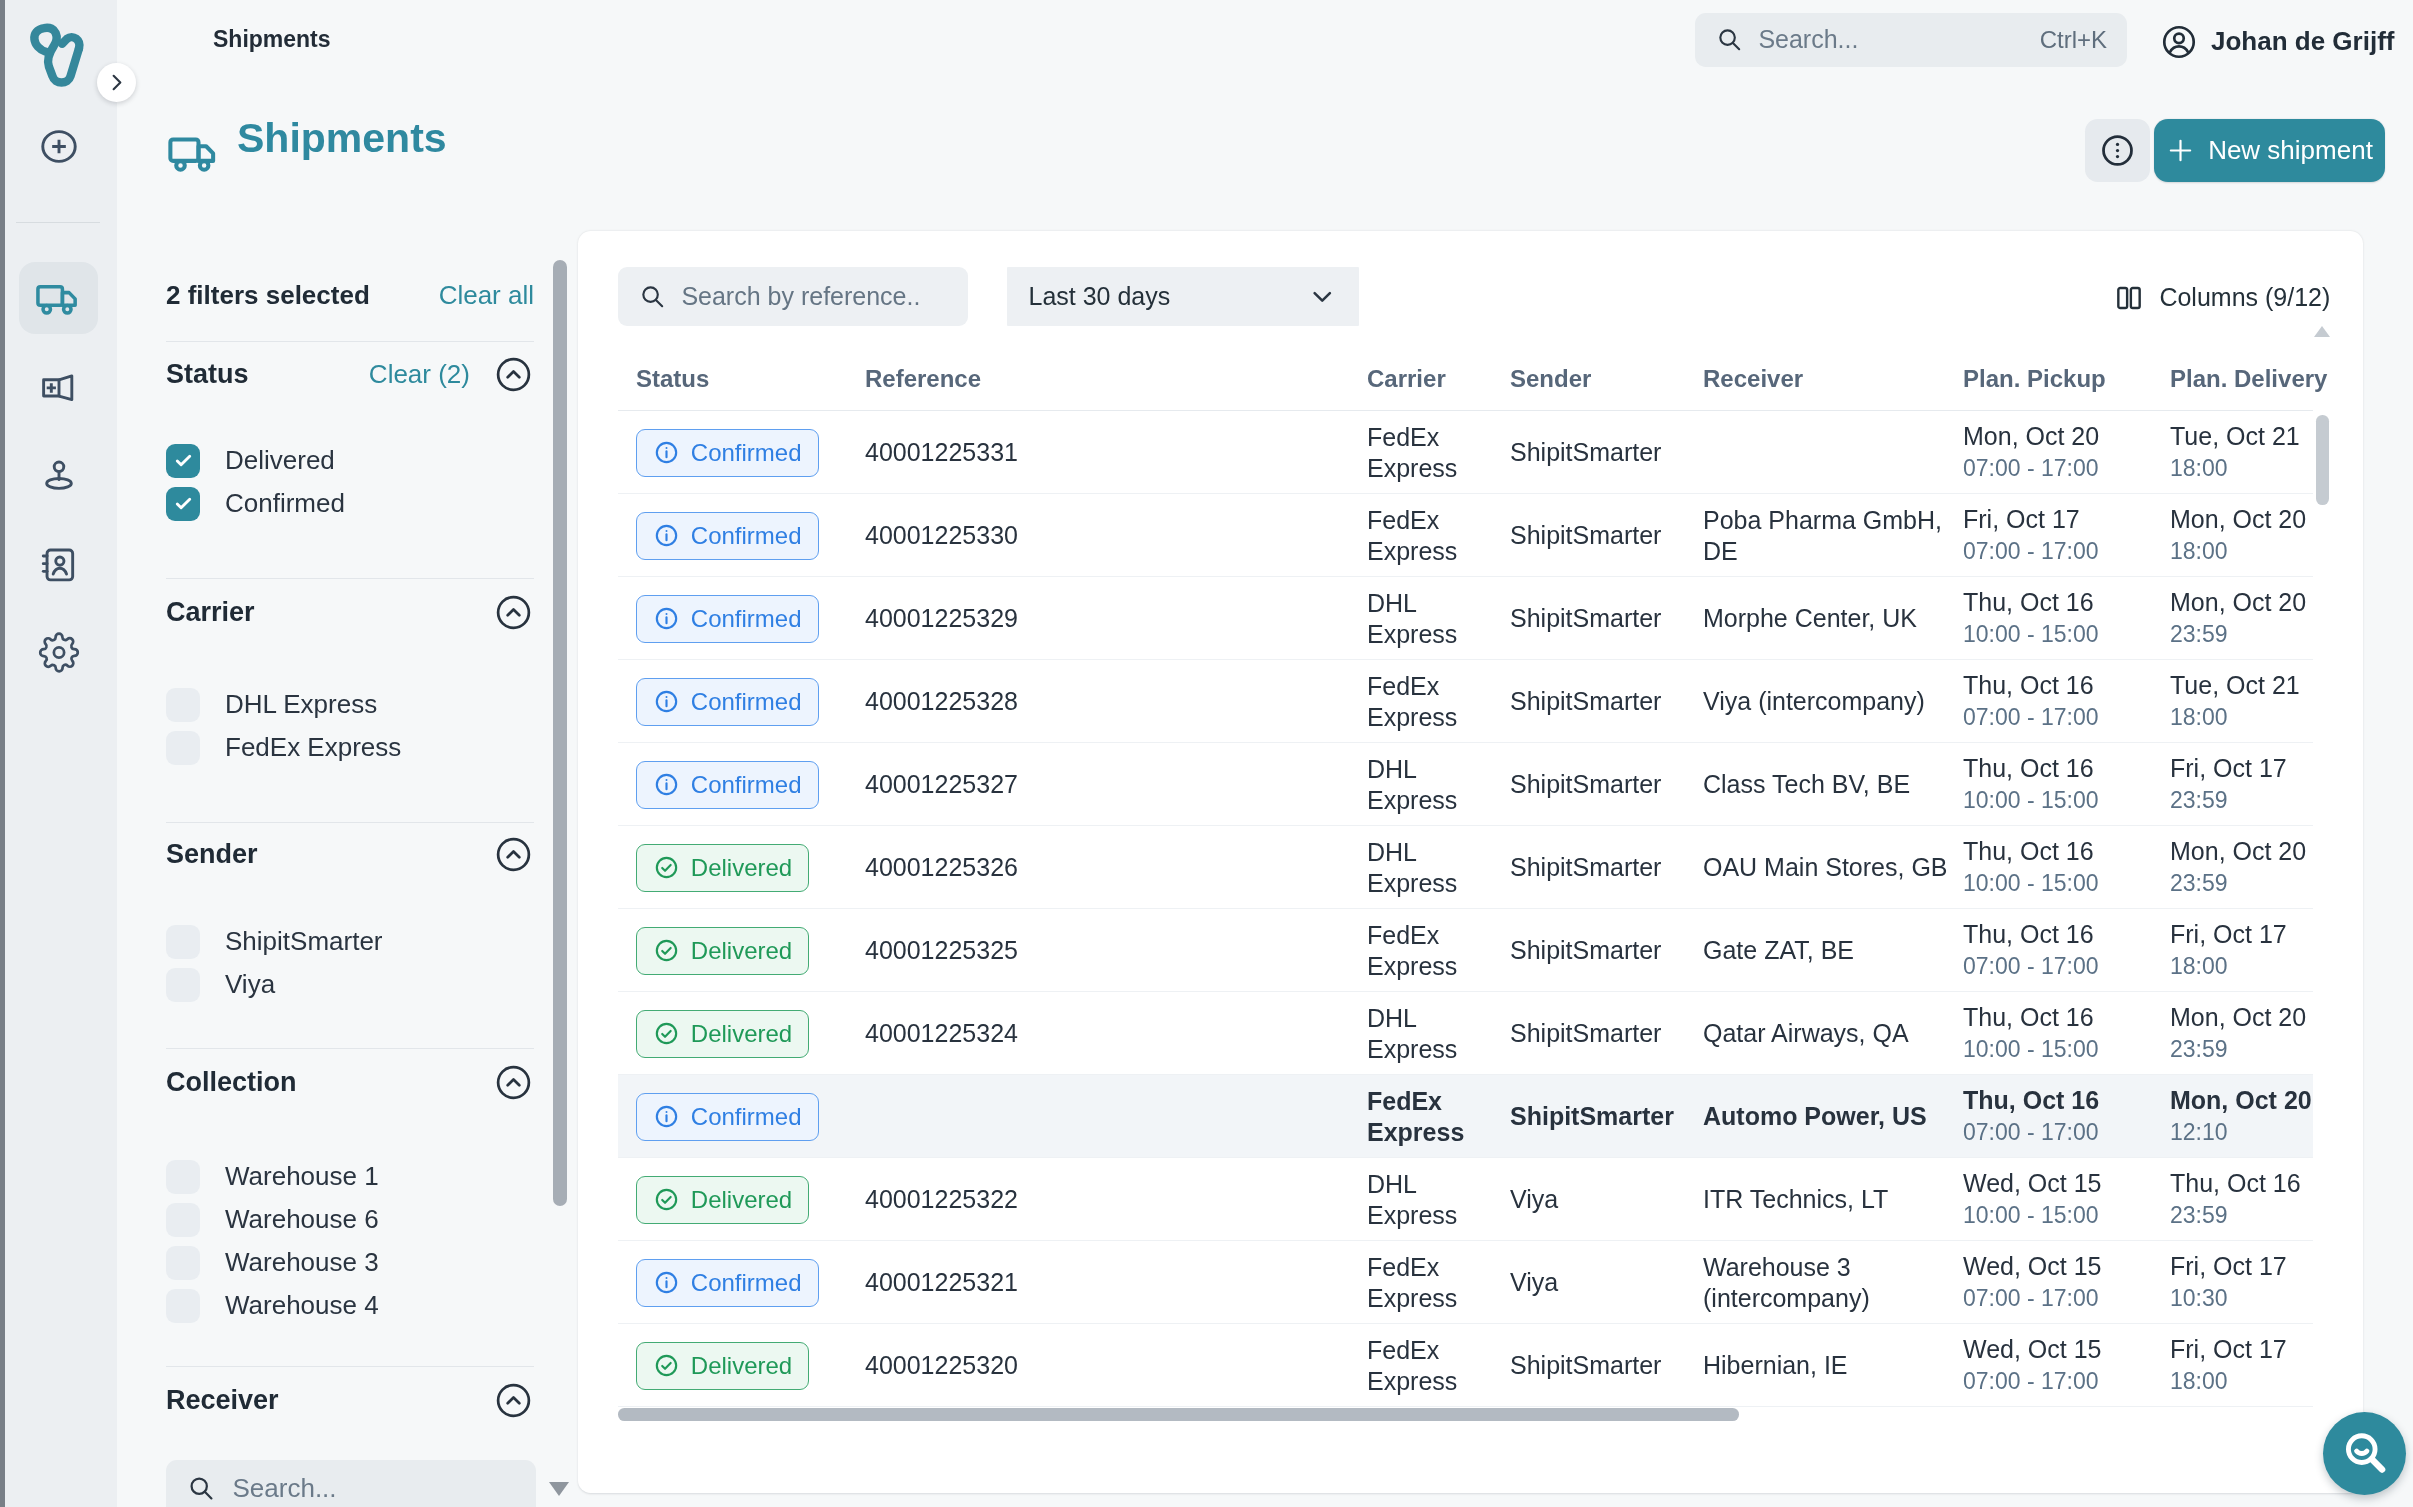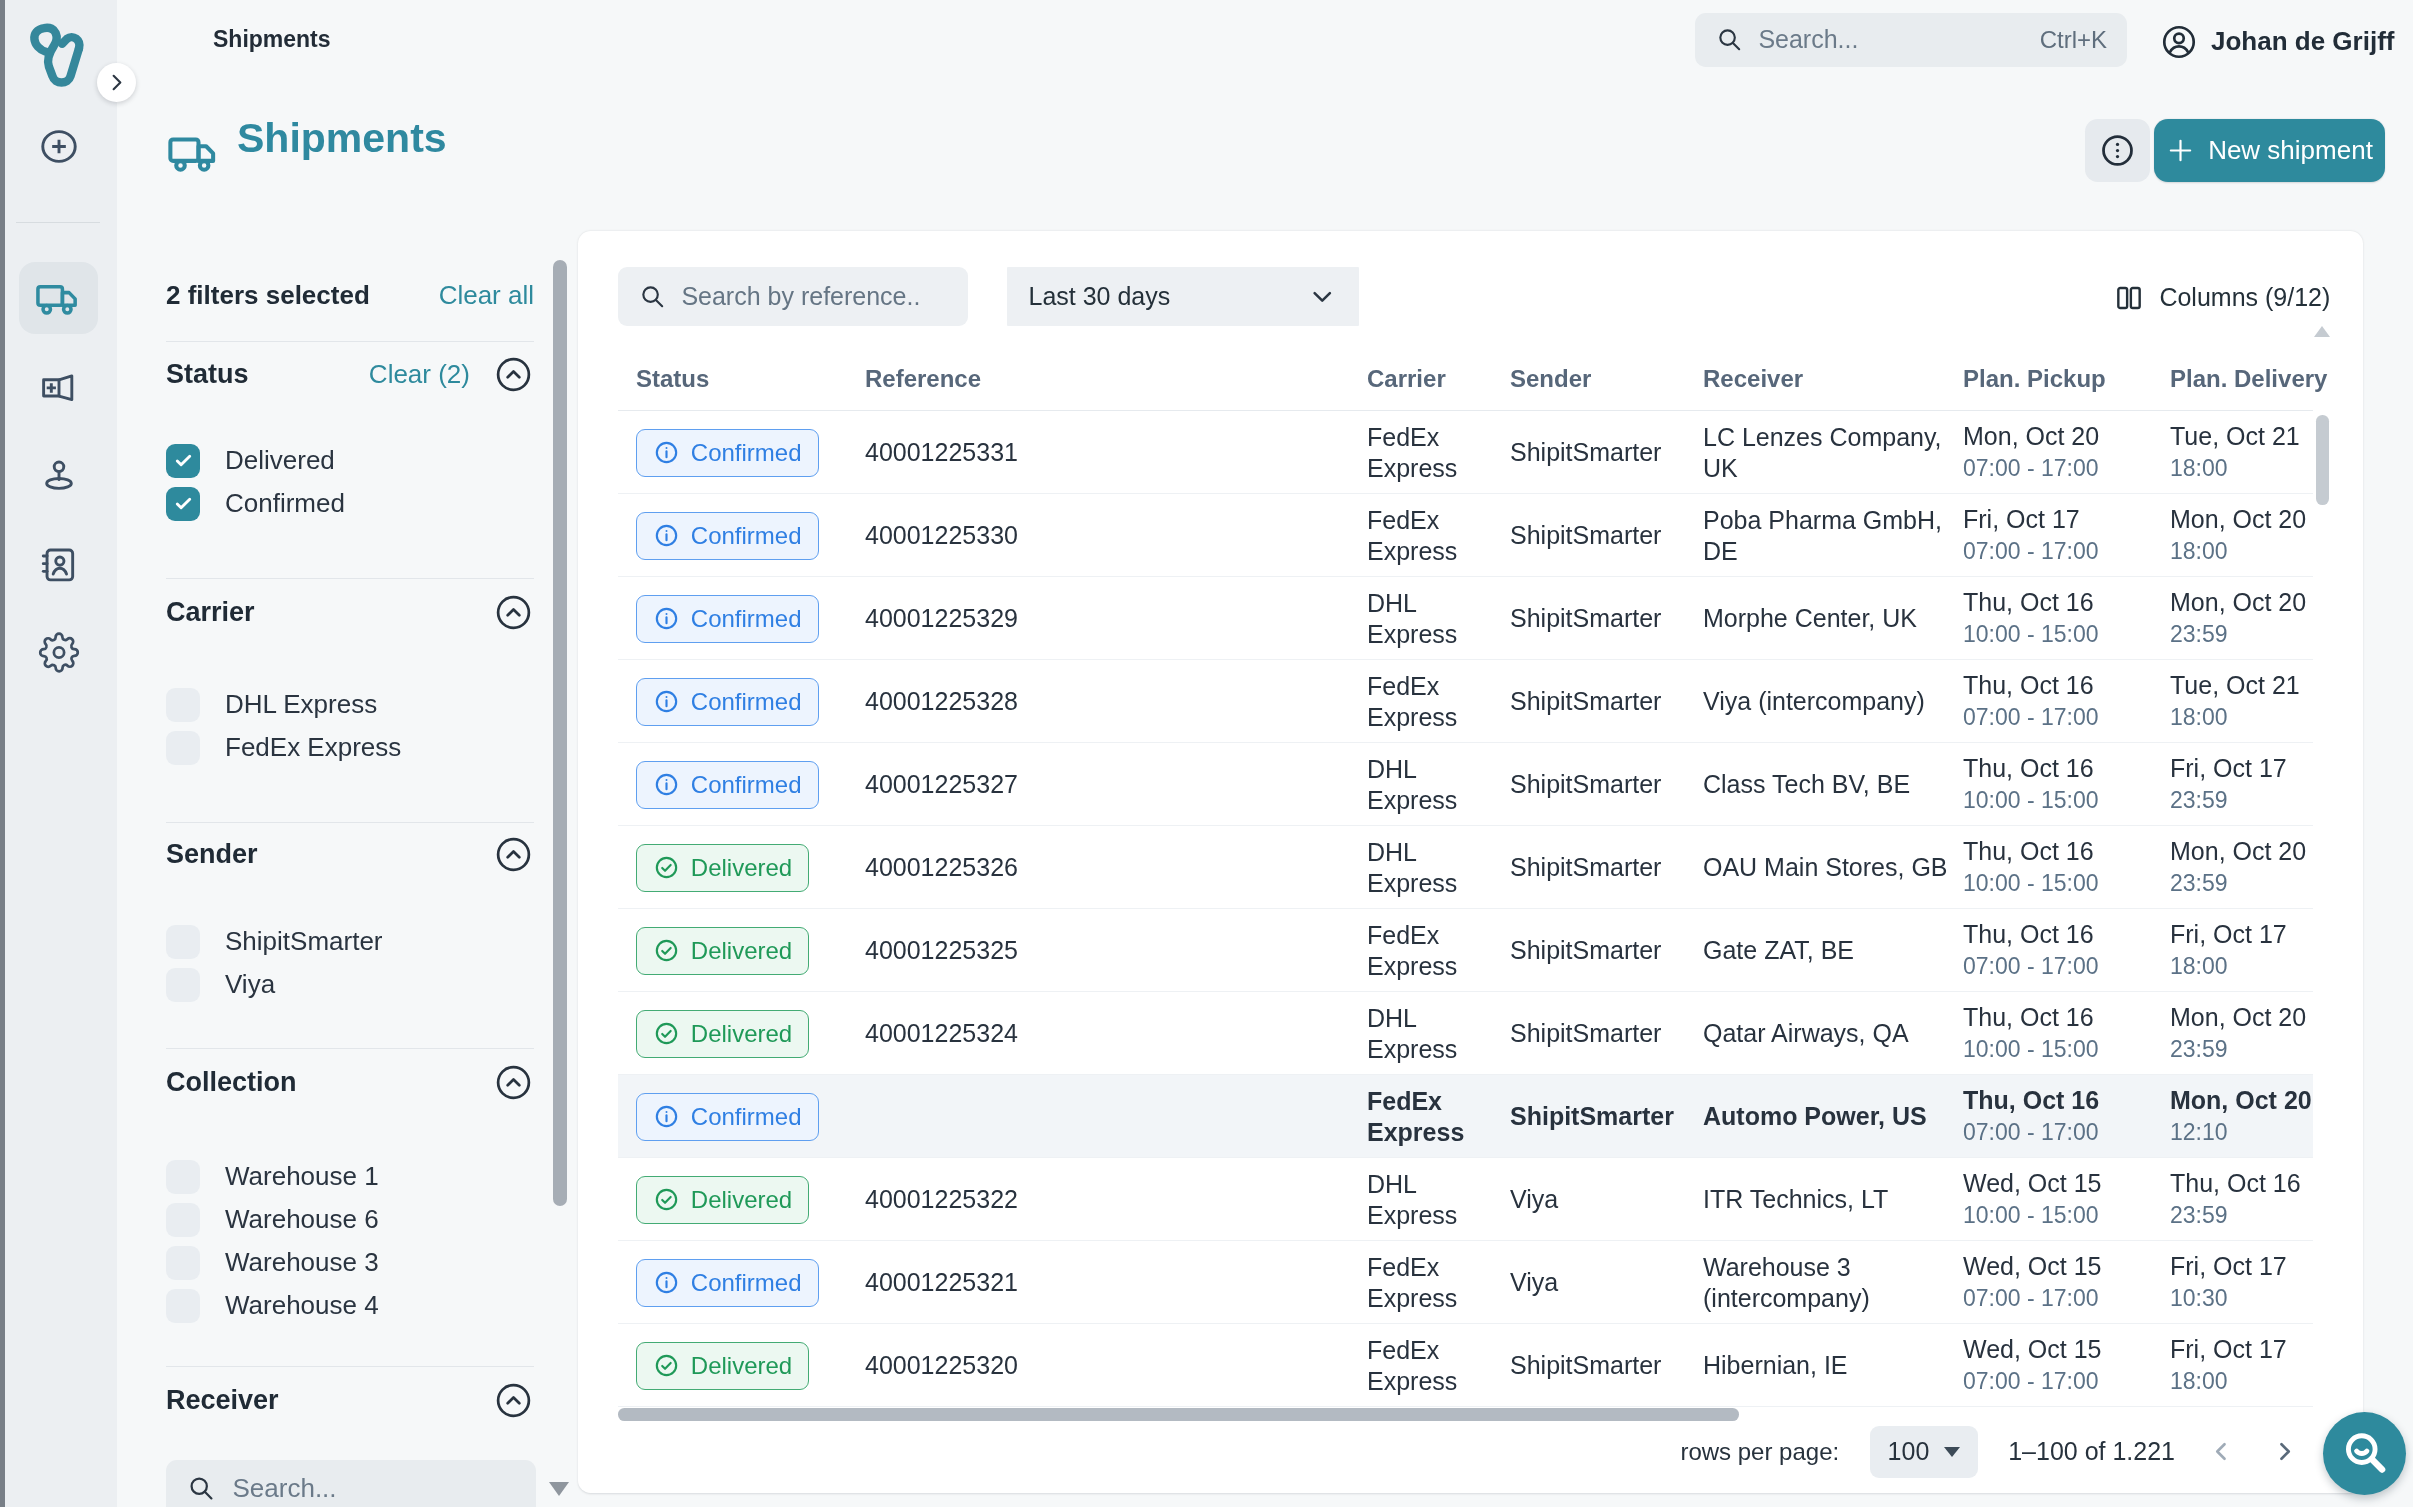--- a/index.html
+++ b/index.html
@@ -422,23 +422,20 @@
         </div>
         <div class="cell c-ref">
           <div class="cellmain">40001225331</div>
         </div>
         <div class="cell c-carrier">
           <div class="cellmain">FedEx Express</div>
         </div>
         <div class="cell c-sender">
           <div class="cellmain">ShipitSmarter</div>
         </div>
-        <div class="cell c-receiver">
-          <div class="cellmain">LC Lenzes Company, UK</div>
-        </div>
         <div class="cell c-pickup">
           <div class="cellmain">Mon, Oct 20</div>
           <div class="celltime">07:00 - 17:00</div>
         </div>
         <div class="cell c-delivery">
           <div class="cellmain">Tue, Oct 21</div>
           <div class="celltime">18:00</div>
         </div>
       </div>
       <div class="trow">
@@ -784,38 +781,20 @@
           <div class="cellmain">Fri, Oct 17</div>
           <div class="celltime">18:00</div>
         </div>
       </div>
     </div>
 
   <div class="v-scroll-up"></div>
   <div class="v-scroll-thumb"></div>
   <div class="h-scroll"></div>
 
-  <div class="pagination">
-    <span class="plabel">rows per page:</span>
-    <span class="rpp-select">
-      <span class="val">100</span>
-      <span class="tri-down"></span>
-    </span>
-    <span class="range">1–100 of 1.221</span>
-    <span class="pg-chev">
-      <svg viewBox="0 0 24 24" width="29" height="29" fill="none" stroke="#9fabb7" stroke-width="2.2" stroke-linecap="round" stroke-linejoin="round">
-        <polyline points="14.5,6 8.5,12 14.5,18"></polyline>
-      </svg>
-    </span>
-    <span class="pg-chev">
-      <svg viewBox="0 0 24 24" width="29" height="29" fill="none" stroke="#5a6a7a" stroke-width="2.2" stroke-linecap="round" stroke-linejoin="round">
-        <polyline points="9.5,6 15.5,12 9.5,18"></polyline>
-      </svg>
-    </span>
-  </div>
 </div>
 
 <div class="abs fab">
   <svg viewBox="0 0 32 32" width="52" height="52" fill="none" stroke="#ffffff" stroke-width="3" stroke-linecap="round">
     <circle cx="14" cy="13" r="8.2"></circle>
     <path d="M10.8 14.2c1.6 2 4.8 2 6.4 0"></path>
     <line x1="20.4" y1="19.4" x2="26.5" y2="25.5" stroke-width="4"></line>
   </svg>
 </div>
 

